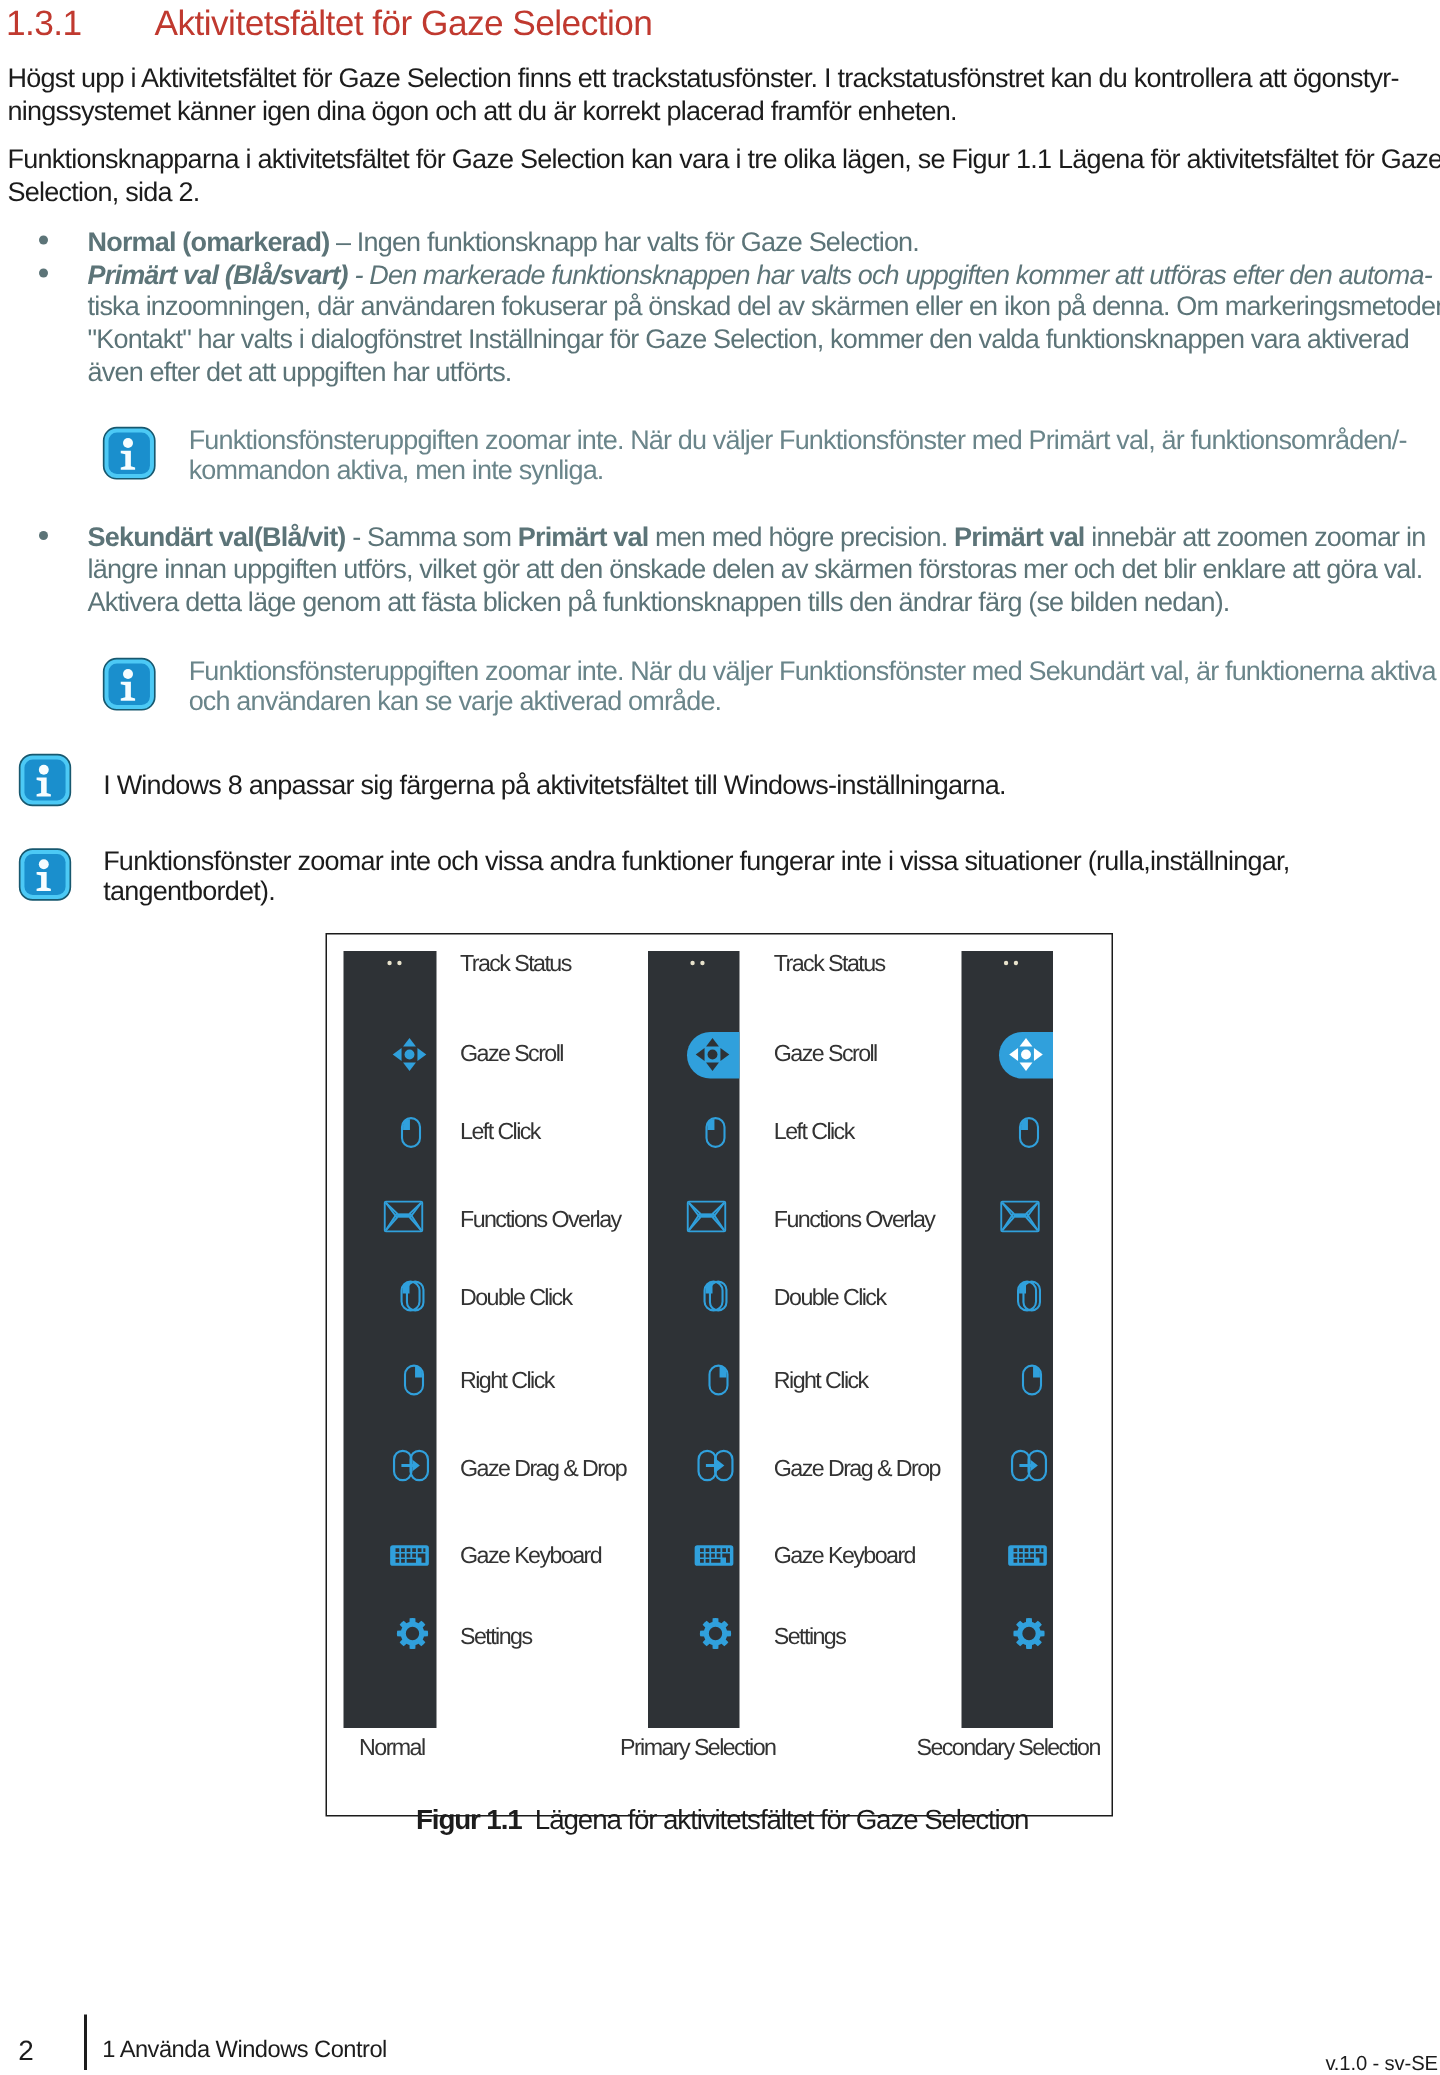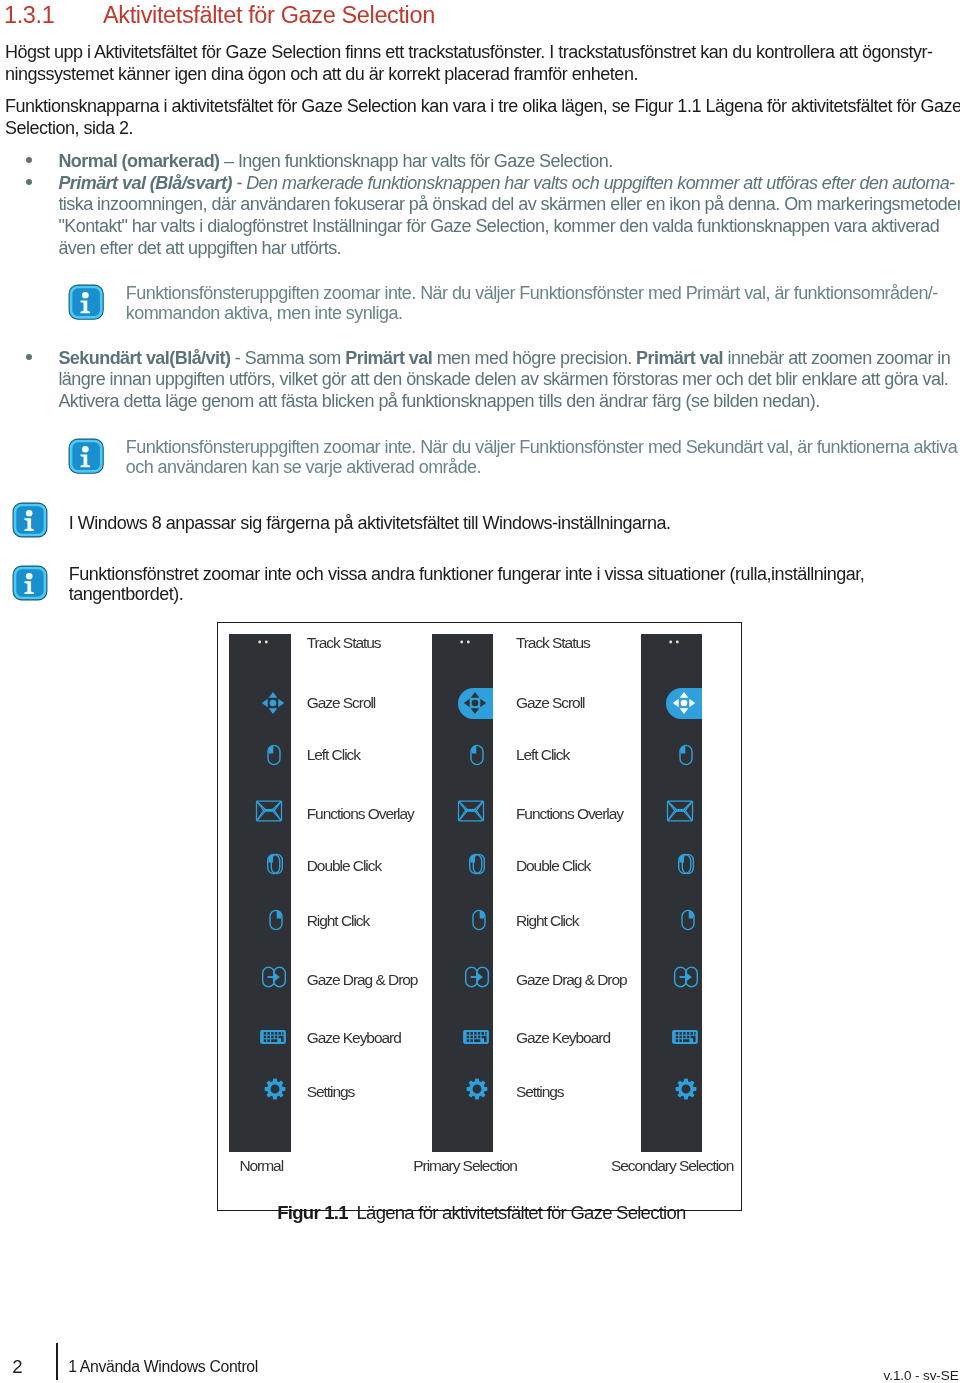--- a/index.html
+++ b/index.html
@@ -141,21 +141,21 @@
     <span>I Windows 8 anpassar sig färgerna på aktivitetsfältet till Windows-inställningarna.</span>
   </div>
 
   <svg class="iicon" style="left:12.25px; top:564.5px;" width="36" height="36" viewBox="0 0 36 36">
     <rect x="1.1" y="1.1" width="33.8" height="33.8" rx="8.6" ry="8.6" fill="#4cc9f5" stroke="#17586f" stroke-width="1.1"></rect>
     <rect x="4.3" y="4.3" width="27.4" height="27.4" rx="5.6" ry="5.6" fill="#1a8fcd"></rect>
     <circle cx="17.2" cy="11.2" r="3.3" fill="#f6fdff"></circle>
     <path d="M12.4 16.3 L19.1 16.3 L19.1 26.6 L21.9 27.5 L21.9 29.0 L12.4 29.0 L12.4 27.5 L15.4 26.6 L15.4 18.7 L12.4 18.0 Z" fill="#f6fdff"></path>
   </svg>
   <div class="line dark-note-t" style="left:68.75px; top:563.76px;">
-    <span>Funktionsfönstret zoomar inte och vissa andra funktioner fungerar inte i vissa situationer (rulla,inställningar,</span>
+    <span>Funktionsfönster zoomar inte och vissa andra funktioner fungerar inte i vissa situationer (rulla,inställningar,</span>
   </div>
   <div class="line dark-note-t" style="left:68.75px; top:583.51px;">
     <span>tangentbordet).</span>
   </div>
 
   <div class="figbox">
     <div id="fig-layer">
         <div class="bar" style="left: 11.1px; top: 10.7px; width: 61.5px; height: 518.7px;"></div>
         <svg class="ficon" width="28" height="28" viewBox="-14 -14 28 28" style="left: 30.5px; top: 4.9px;">
           <use href="#ic-track-status-dots" fill="#e8e2cc" stroke="#30a0dc"></use>

